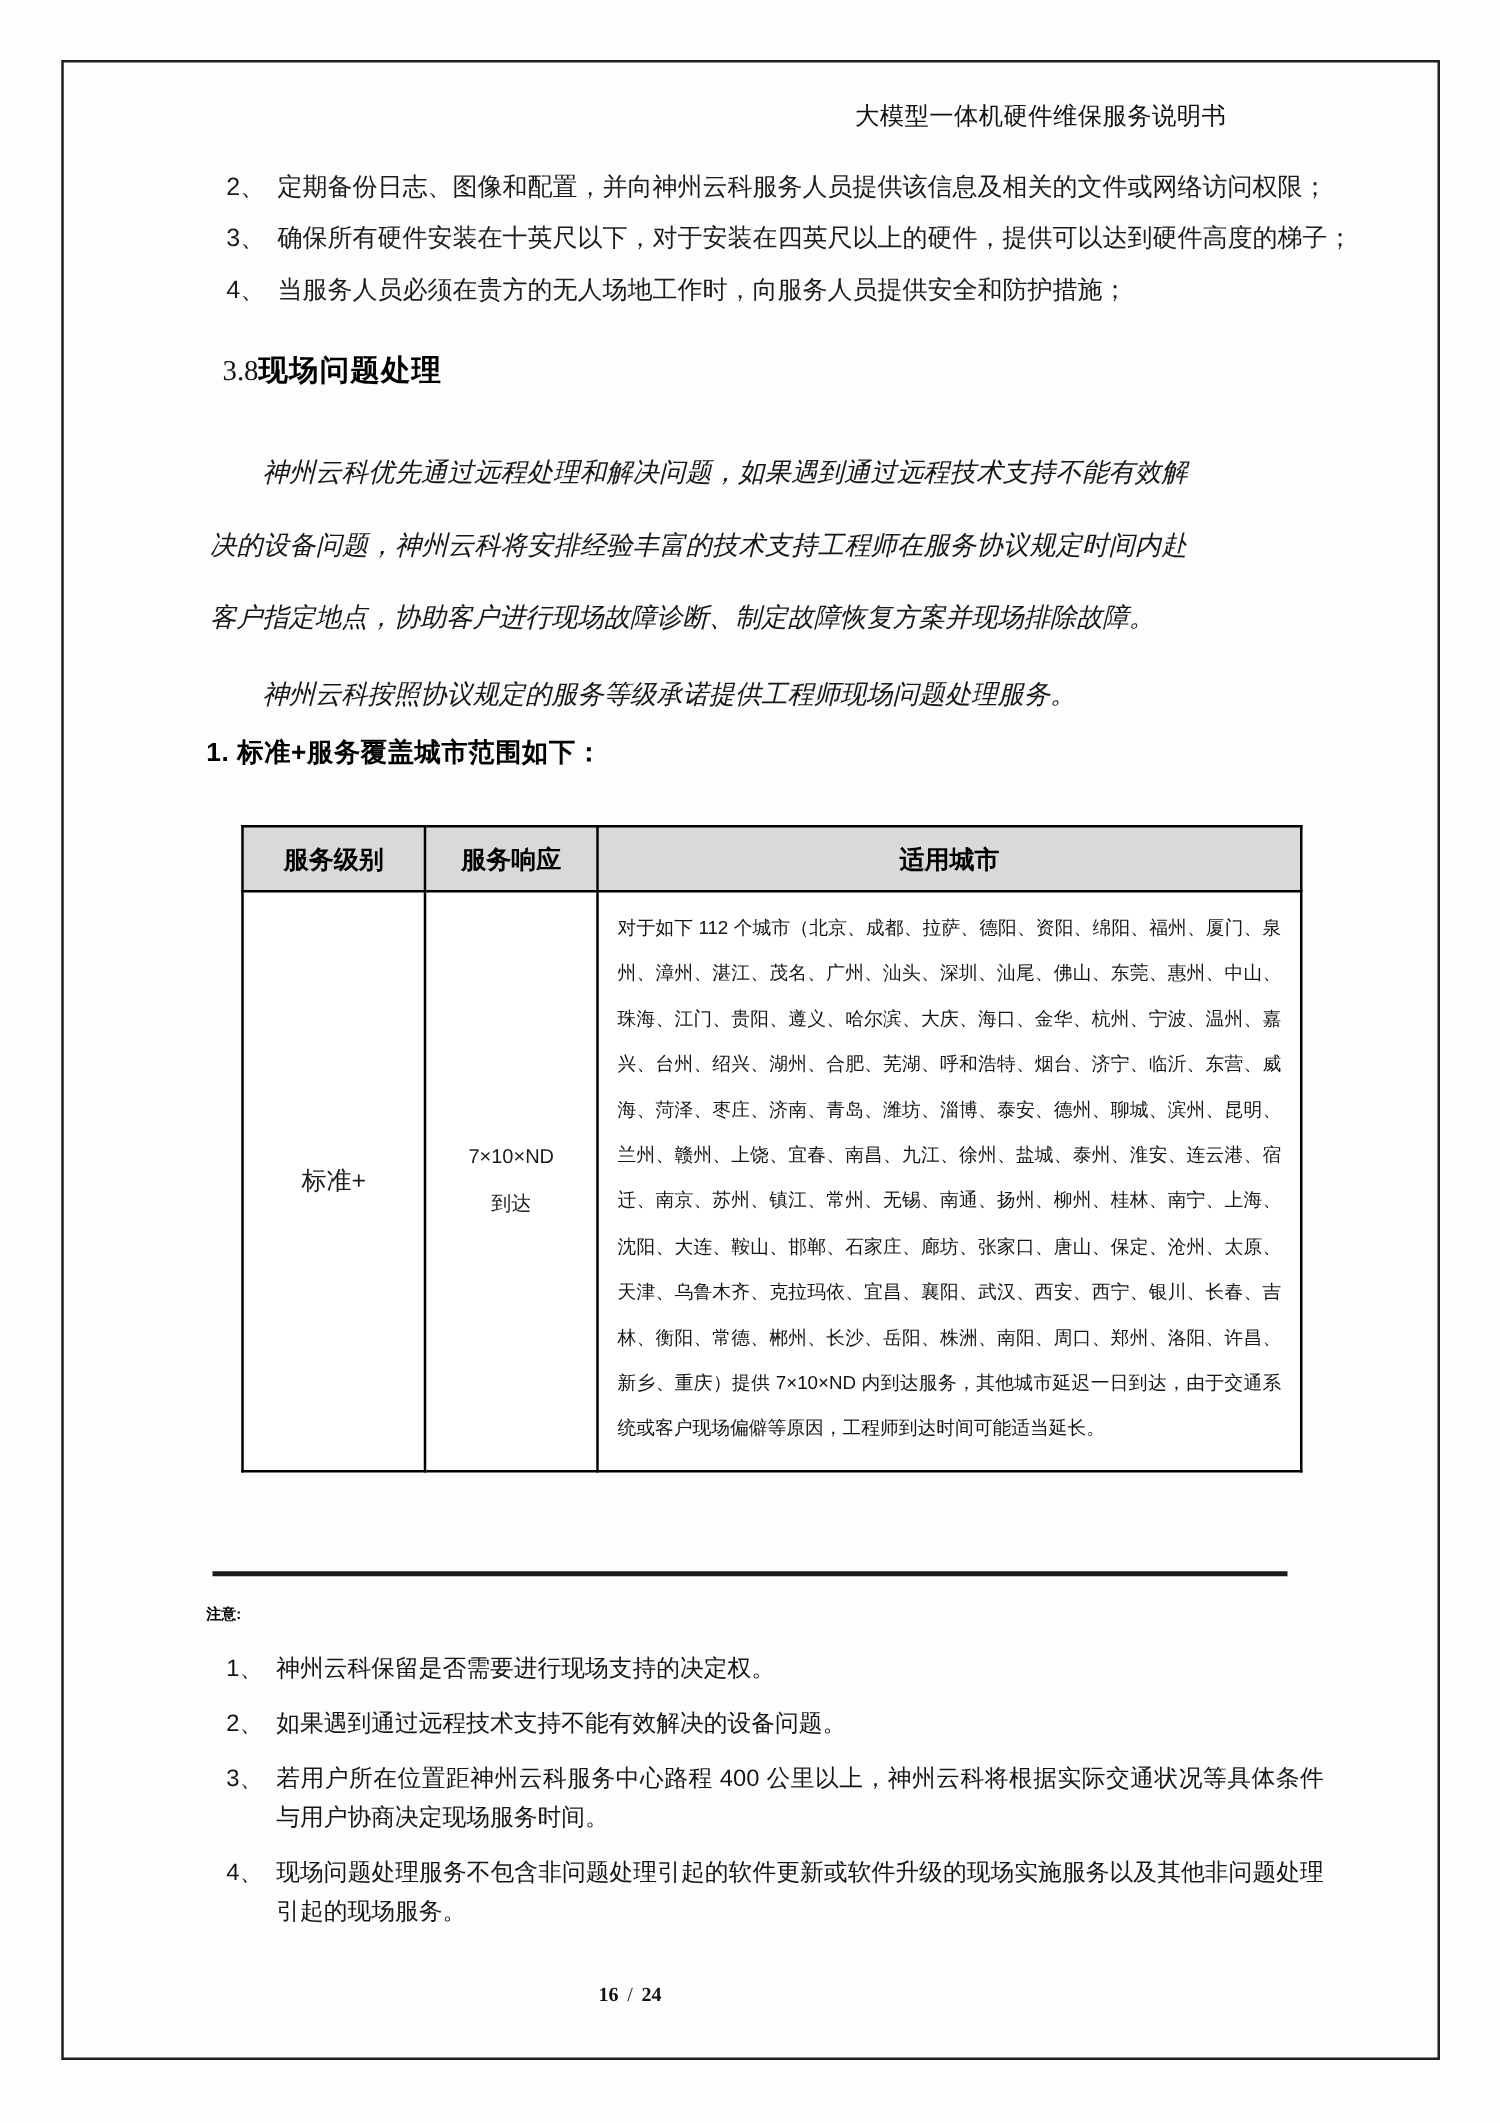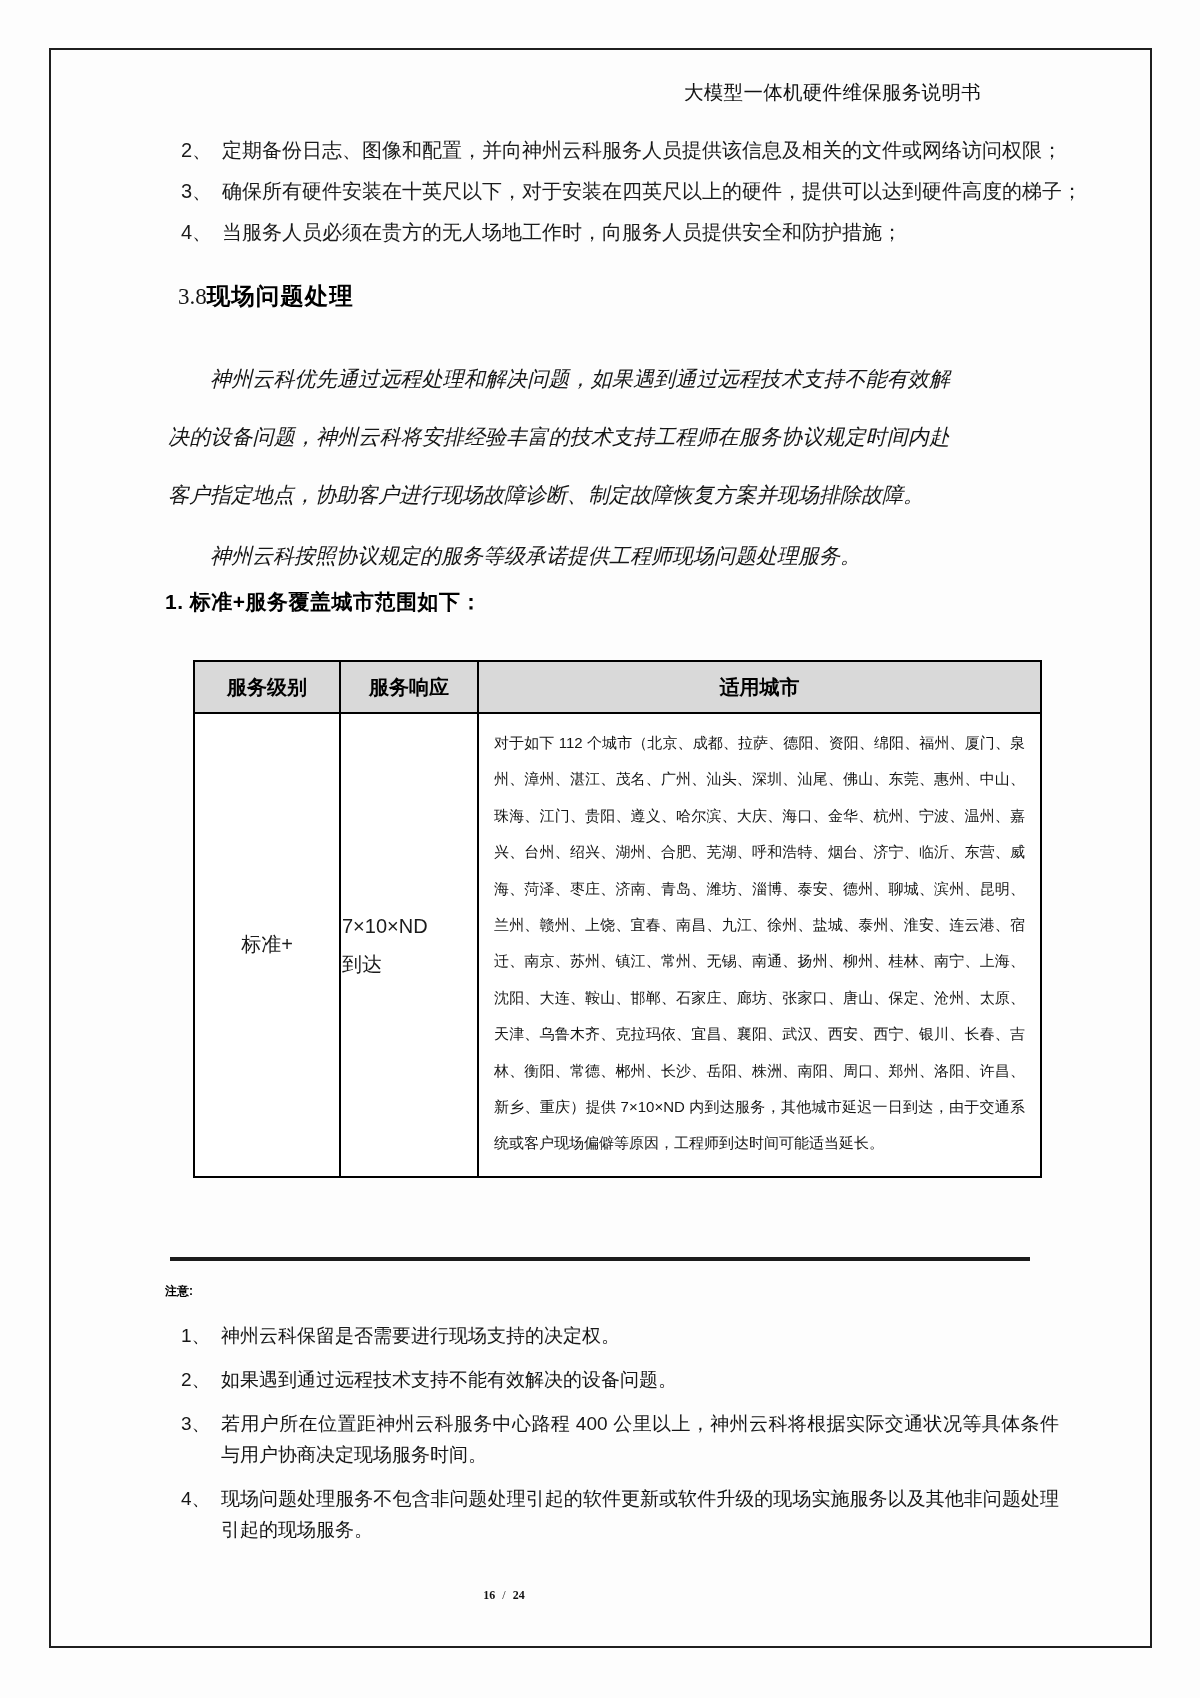--- a/index.html
+++ b/index.html
@@ -51,42 +51,42 @@
   }
   .svc-table th, .svc-table td { border:2px solid #000; }
   .svc-table th {
     background:#d9d9d9; font-size:20px; font-weight:bold;
     height:48px; text-align:center; color:#000;
   }
   .col1 { width:146px; }
   .col2 { width:138px; }
   .col3 { width:563px; }
   .svc-table td.c1 { text-align:center; font-size:20px; vertical-align:middle; }
-  .svc-table td.c2 { text-align:left; font-size:20px; vertical-align:middle;border-radius:29px; }
+  .svc-table td.c2 { text-align:center; font-size:16px; vertical-align:middle;border-radius:29px; }
   .svc-table td.c2 div { line-height:38px; }
   .svc-table td.c3 {
     font-size:15px; line-height:36.4px;
     text-align:justify; text-justify:inter-ideograph;
     padding:11px 15px 14px 15px; vertical-align:top; color:#151515;
   }
 
   .thick-rule {
     position:absolute; top:1257px; left:170px;
     width:860px; height:4px; background:#1c1c1c;
   }
   .notes-label { position:absolute; top:1283px; left:165px; font-weight:bold; font-size:12px; color:#000; }
   .notes-list { position:absolute; top:1320px; left:181px; margin:0; padding:0; list-style:none; }
   .notes-list li { display:flex; font-size:19px; line-height:31px; margin-bottom:13px; color:#161616; }
   .notes-list .num { width:40px; flex:none; }
   .notes-list .txt { width:838px; text-align:justify; text-justify:inter-ideograph; }
 
   .page-num {
     position:absolute; top:1588px; left:0; width:1008px;
     text-align:center; font-family:"Liberation Serif", serif;
-    font-size:12px; color:#111;
+    font-size:16px; color:#111;
   }
   .page-num .pn { font-weight:bold; }
   .page-num .sep { margin:0 7px; font-weight:normal; }
 </style>
 </head>
 <body>
 
 <div class="page">
 
   <div class="frame"></div>

